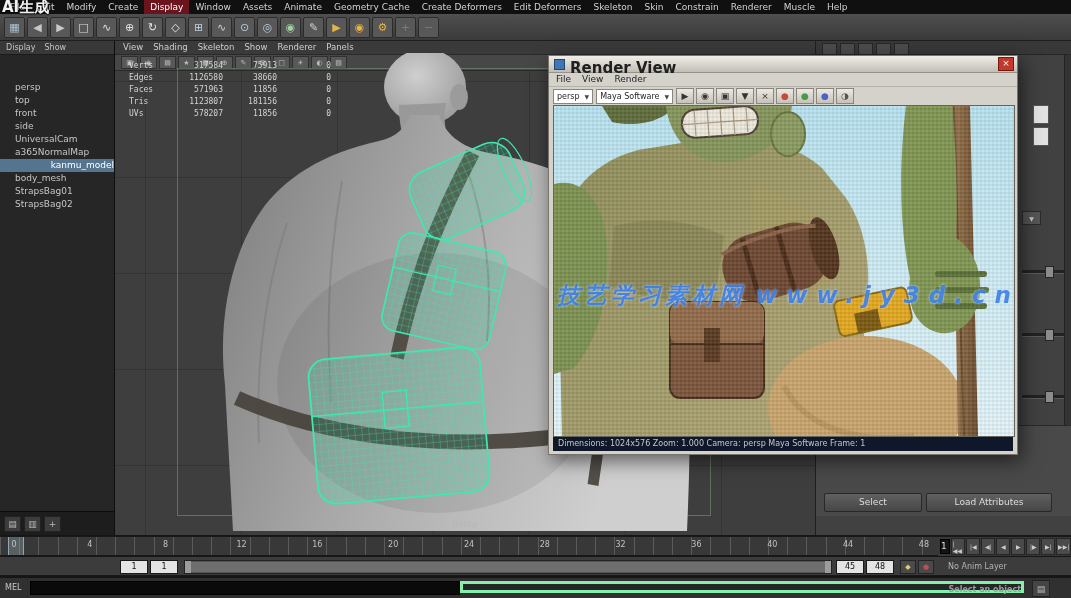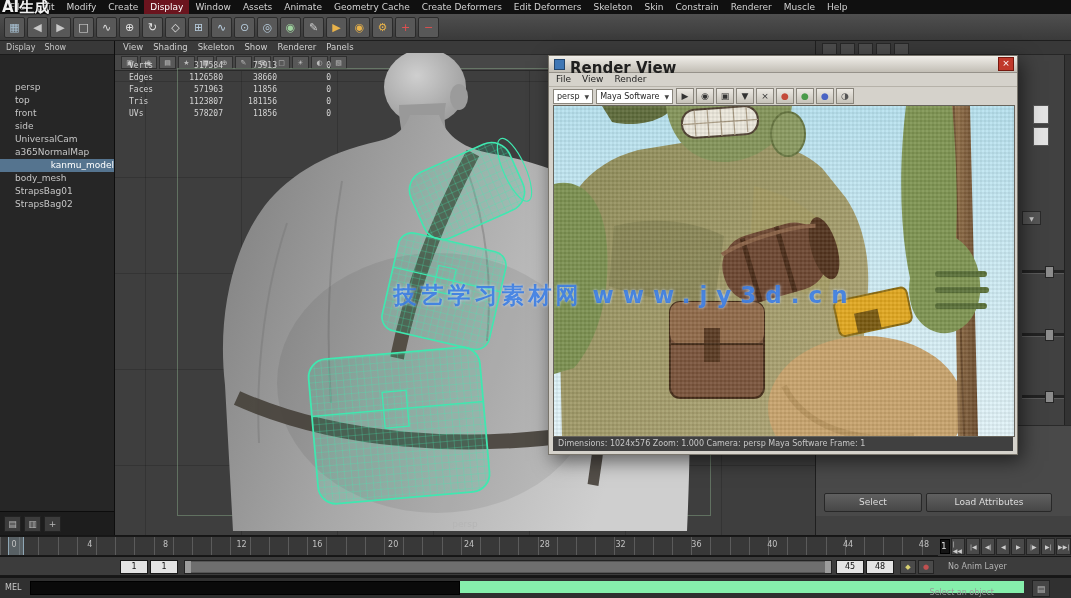--- a/index.html
+++ b/index.html
@@ -60,21 +60,21 @@
   #rv-toolbar{height:18px;display:flex;align-items:center;gap:3px;padding-left:4px;background:#d5d2cb;}
   .rv-dropdown{height:13px;background:#fff;border:1px solid #8a867d;font-size:8px;color:#1f1f1f;
                display:flex;align-items:center;gap:5px;padding:0 3px;}
   .rv-dd-arrow{font-size:6px;color:#444;}
   .rv-icon{width:16px;height:14px;background:linear-gradient(#ece9e3,#c6c2b9);border:1px solid #8a867d;
            font-size:9px;display:flex;align-items:center;justify-content:center;color:#333;}
   #rv-image{position:absolute;left:4px;top:49px;width:460px;height:330px;border:1px solid #67645c;background:#bfe5f0;overflow:hidden;}
   .pixel-overlay{position:absolute;left:0;top:0;right:0;bottom:0;
      background-image:repeating-linear-gradient(0deg,rgba(255,255,255,.05) 0 2px,rgba(0,0,0,.045) 2px 4px),
                       repeating-linear-gradient(90deg,rgba(255,255,255,.04) 0 2px,rgba(0,0,0,.04) 2px 4px);}
-  #rv-status{position:absolute;left:4px;bottom:3px;width:460px;height:14px;background:#404040;color:#c6c6c6;
+  #rv-status{position:absolute;left:4px;bottom:3px;width:460px;height:14px;background:#0f172a;color:#c6c6c6;
              font-size:8px;line-height:14px;padding-left:5px;box-sizing:border-box;white-space:nowrap;overflow:hidden;}
 
   
   #right-panel{position:absolute;left:815px;top:41px;width:256px;height:494px;background:#414141;border-left:1px solid #1f1f1f;box-sizing:border-box;}
   #rp-topbar{height:14px;background:#383838;border-bottom:1px solid #262626;display:flex;gap:3px;padding:2px 0 0 6px;box-sizing:border-box;}
   .rp-tab{width:13px;height:10px;background:#4c4c4c;border:1px solid #272727;}
   .rp-doc{position:absolute;width:14px;height:17px;background:#e3e3e3;border:1px solid #555;right:22px;}
   #rp-doc1{top:64px;} #rp-doc2{top:86px;}
   #rp-dd{position:absolute;left:206px;top:170px;width:17px;height:12px;background:#565656;border:1px solid #2a2a2a;
          color:#ccc;font-size:6px;display:flex;align-items:center;justify-content:center;}
@@ -119,29 +119,29 @@
            color:#d8d070;font-size:7px;display:flex;align-items:center;justify-content:center;}
   #autokey-btn{position:absolute;left:918px;top:3px;width:14px;height:12px;background:#4a4a4a;border:1px solid #242424;
            color:#c05050;font-size:7px;display:flex;align-items:center;justify-content:center;}
   #anim-layer-label{position:absolute;left:948px;top:5px;font-size:8px;color:#b4b4b4;}
 
   
   #command-line{position:absolute;left:0;top:578px;width:1071px;height:20px;background:#303030;}
   #cl-mode{position:absolute;left:5px;top:5px;font-size:8px;color:#c8c8c8;}
   #cl-input{position:absolute;left:30px;top:3px;width:424px;height:12px;background:#0a0a0a;border:1px solid #000;
             color:#ddd;font-size:9px;padding:0 2px;}
-  #cl-help{position:absolute;left:460px;top:3px;width:564px;height:12px;background:#262626;border:6px solid #86efac;
-           color:#9a9a9a;font-size:8px;line-height:12px;text-align:right;padding-right:24px;box-sizing:border-box;}
+  #cl-help{position:absolute;left:460px;top:3px;width:564px;height:12px;background:#262626;border:3px solid #86efac;
+           color:#9a9a9a;font-size:8px;line-height:12px;text-align:right;padding-right:0;box-sizing:border-box;font-weight:bold;}
   #cl-icon{position:absolute;left:1032px;top:2px;width:16px;height:15px;background:#454545;border:1px solid #222;
            color:#bbb;font-size:9px;display:flex;align-items:center;justify-content:center;}
 
   
-  #wm-site{position:absolute;left:230px;top:280px;width:790px;text-align:center;z-index:60;
+  #wm-site{position:absolute;left:230px;top:280px;width:790px;text-align:right;z-index:60;
            color:rgba(45,116,226,.82);font-size:23px;font-weight:bold;letter-spacing:4px;
-           text-shadow:0 0 3px rgba(210,230,255,.9);pointer-events:none;white-space:nowrap;}
+           text-shadow:0 0 3px rgba(210,230,255,.9);pointer-events:none;white-space:nowrap;font-style:italic;}
   #wm-site .url{letter-spacing:9px;margin-left:10px;}
   #wm-ai{position:absolute;left:2px;top:-2px;z-index:70;color:rgba(255,255,255,.95);font-size:15px;
          font-weight:bold;text-shadow:0 1px 2px #000;pointer-events:none;}
 </style>
 </head>
 <body>
 
 <div id="app">
 
   <div id="menubar">

